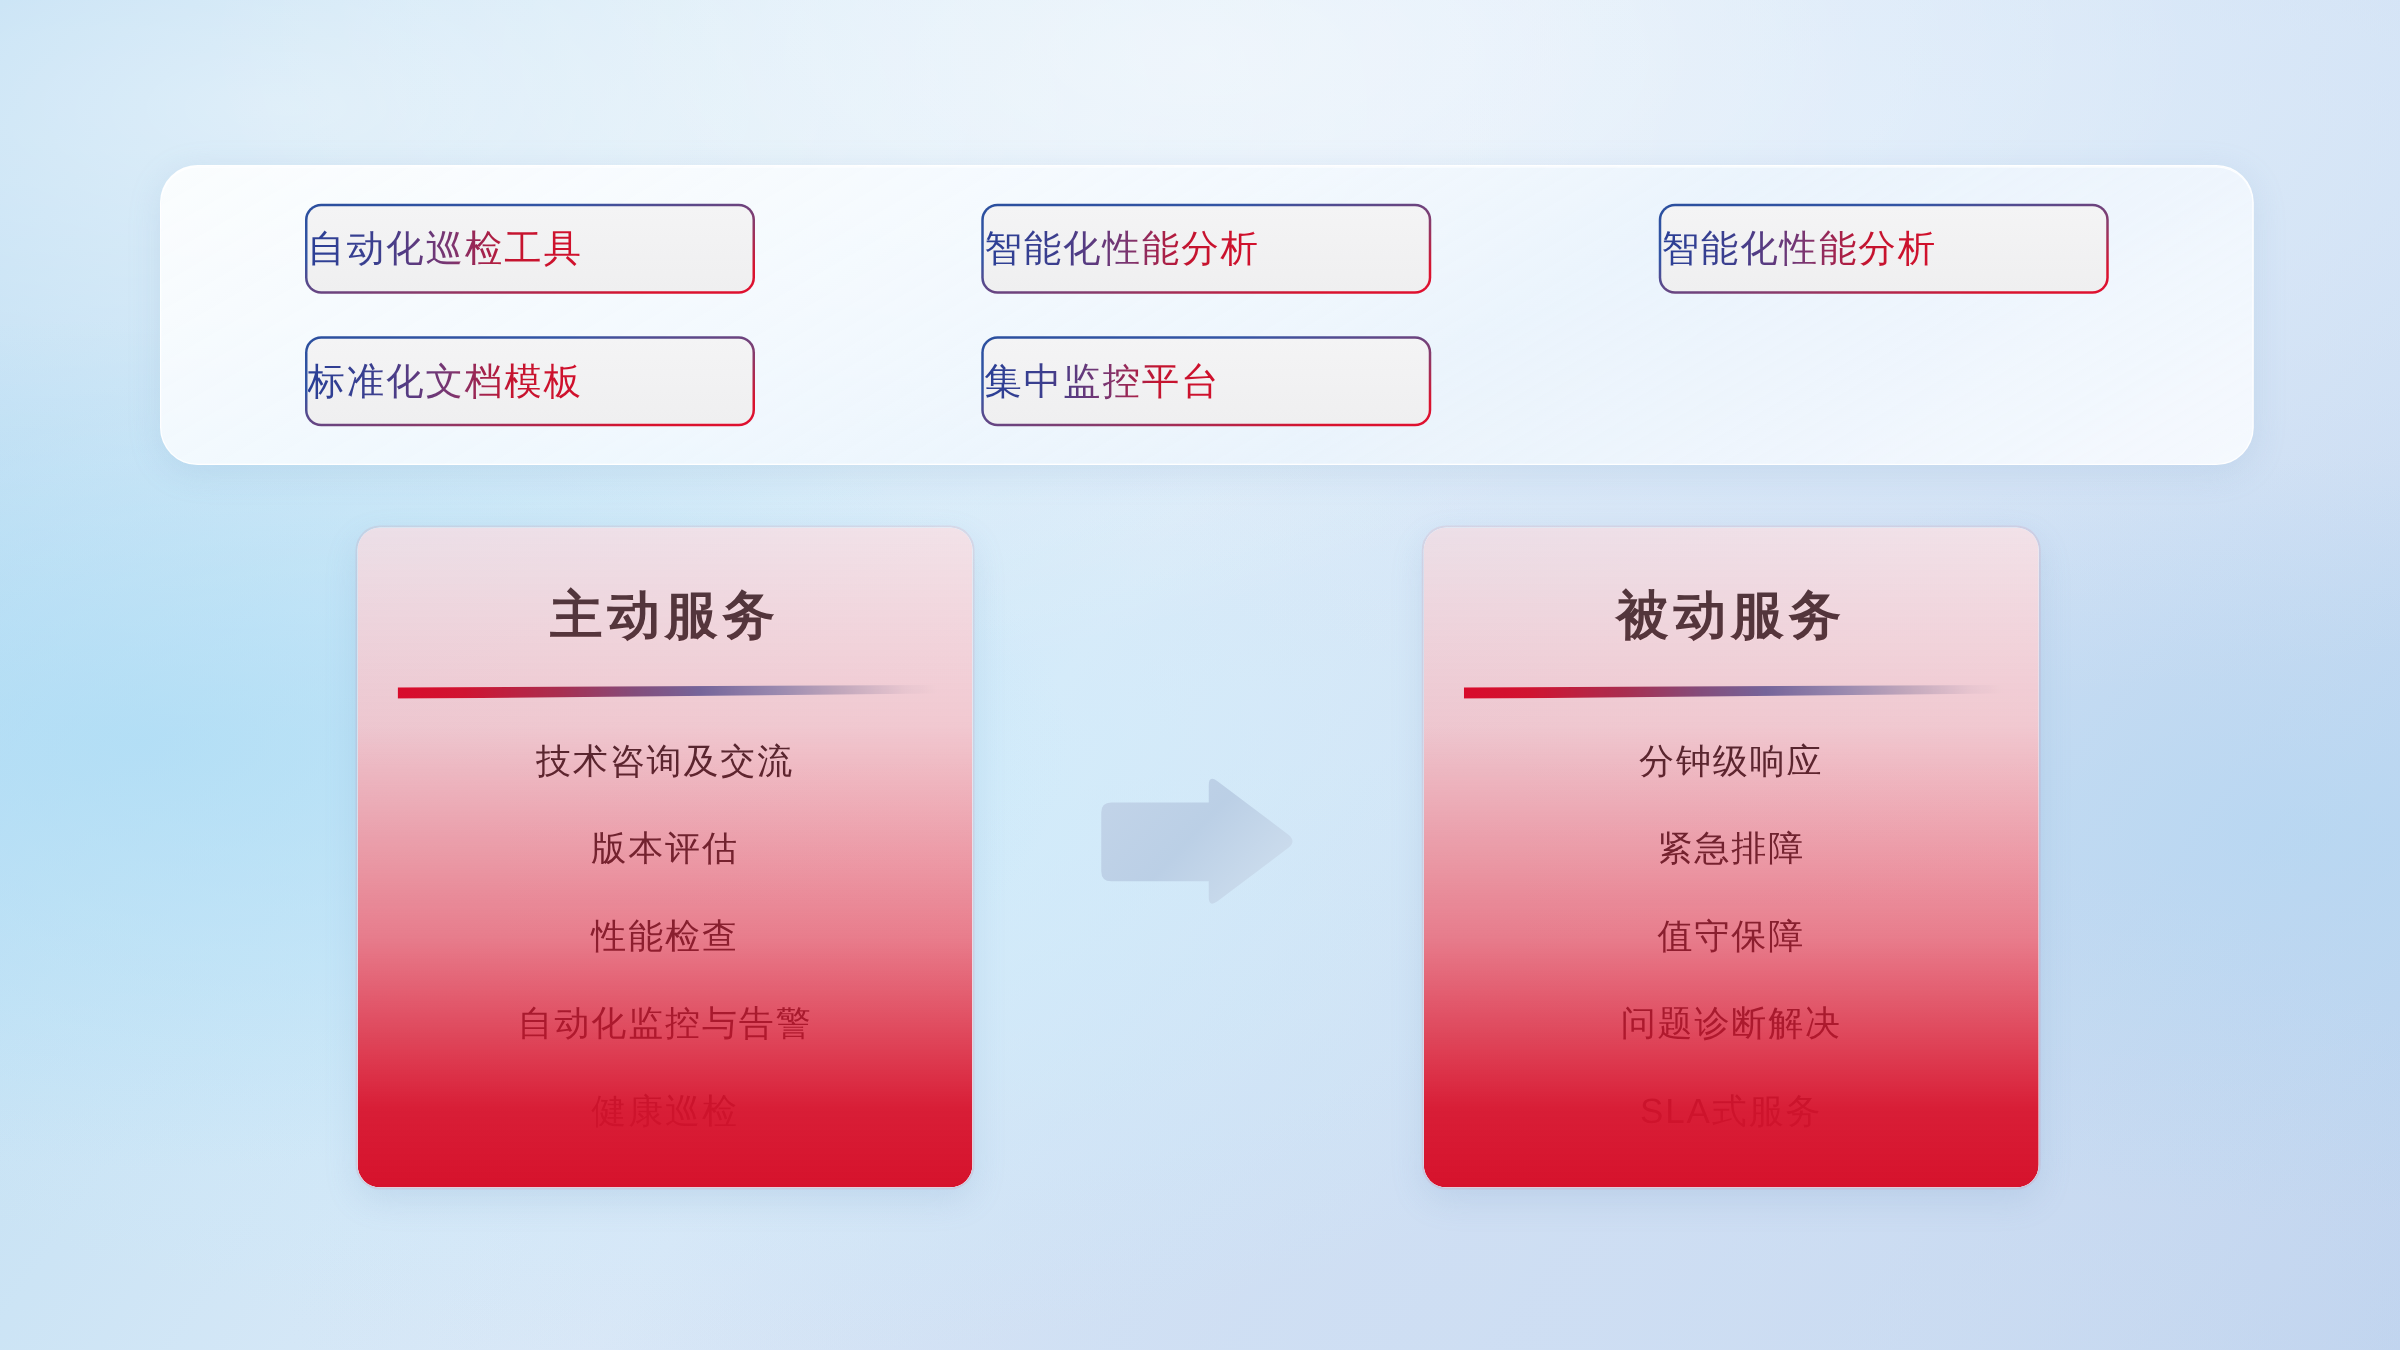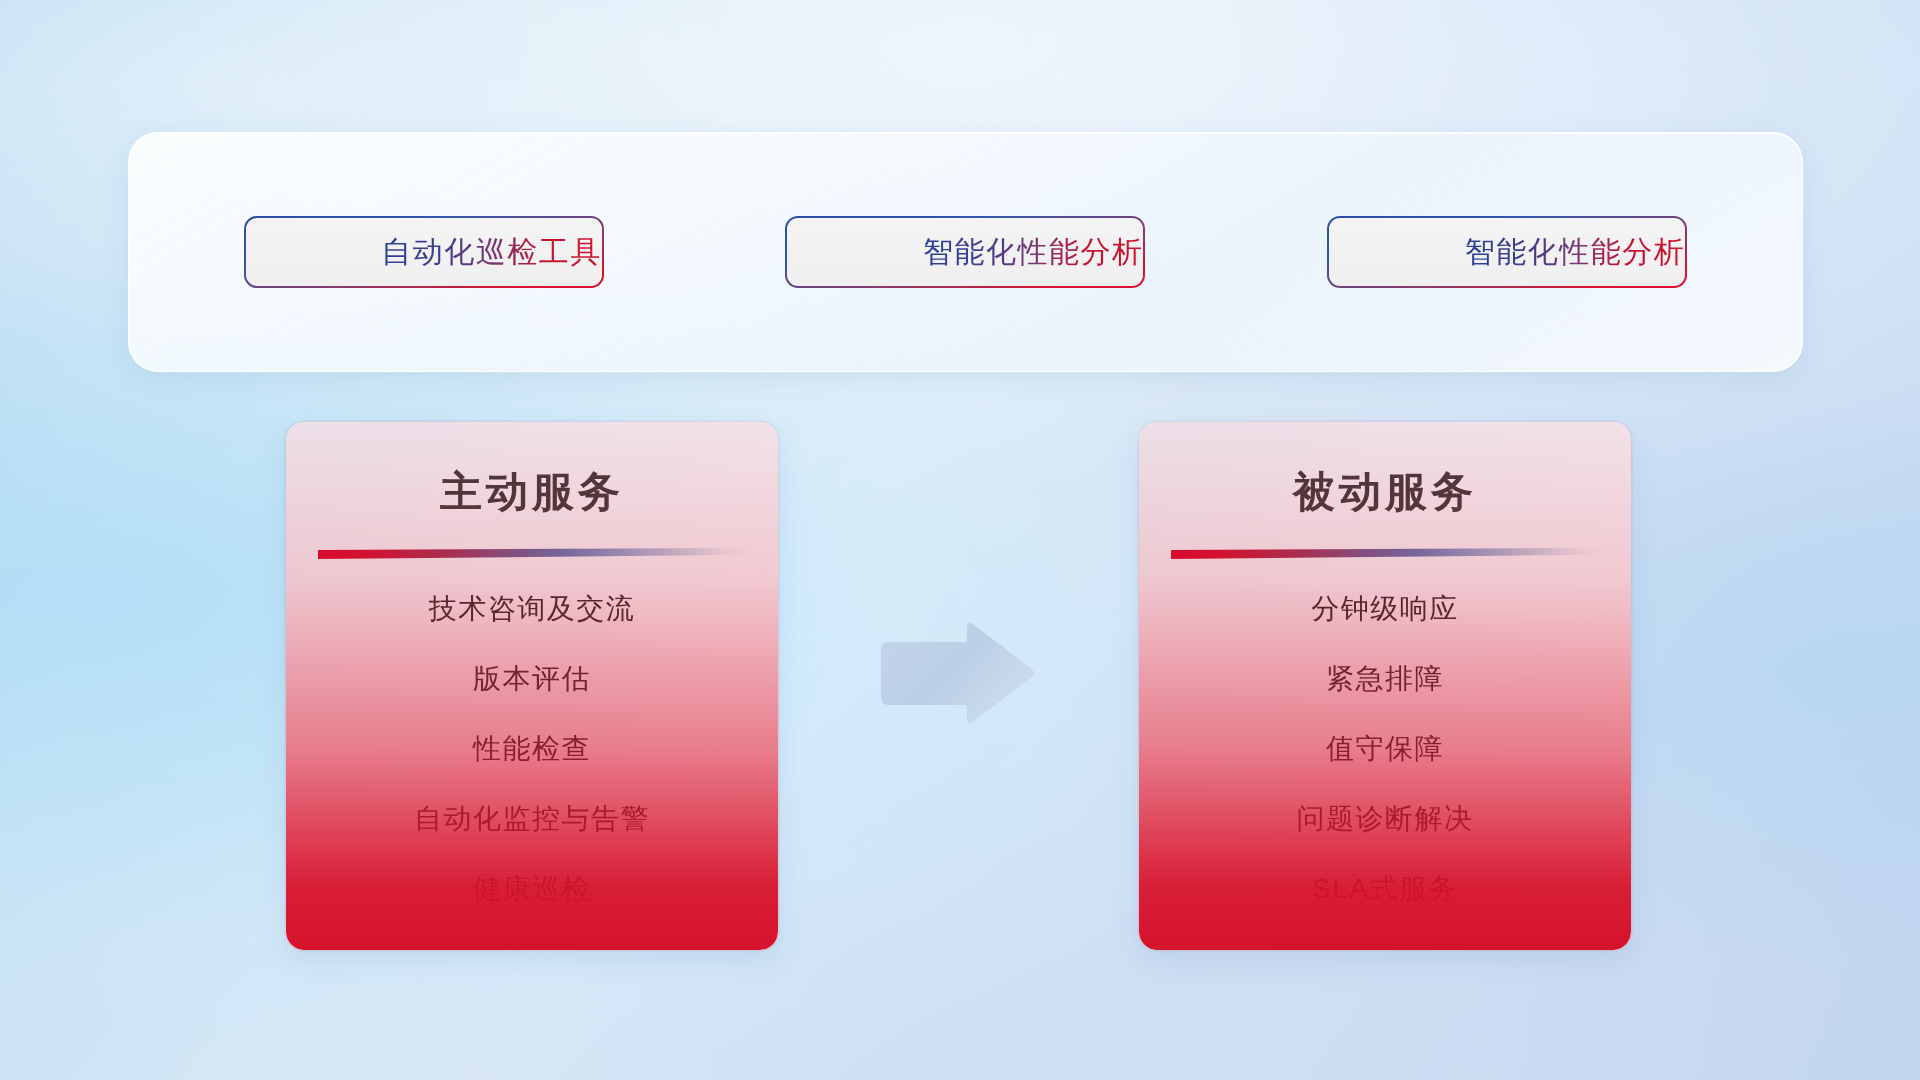--- a/index.html
+++ b/index.html
@@ -52,21 +52,21 @@
     padding: 20px 24px;
     box-sizing: border-box;
     row-gap: 14px;
   }
 
   .pill {
     position: relative;
     width: 356px; height: 68px;
     border-radius: 11px;
     background: #f1f1f2;
-    display: flex; align-items: center; justify-content: flex-end;
+    display: flex; align-items: center; justify-content: flex-start;
     box-sizing: border-box;
   }
   
   .pill::before {
     content: "";
     position: absolute; inset: -2px;
     border-radius: 13px;
     background: linear-gradient(168deg, #2b4f9e 0%, #3355a5 30%, #8a3a6a 62%, #d8132e 86%, #e01030 100%);
     z-index: 0;
   }
@@ -195,21 +195,27 @@
 
 
   <div class="pill">
     <span class="pill-text">智能化性能分析</span>
   </div>
 
   <div class="pill">
     <span class="pill-text">智能化性能分析</span>
   </div>
 
-
+  <div class="pill">
+    <span class="pill-text">标准化文档模板</span>
+  </div>
+
+  <div class="pill">
+    <span class="pill-text">集中监控平台</span>
+  </div>
 
 </div>
 
 <div class="card" id="card-left">
   <div class="card-inner">
     <div class="card-title">主动服务</div>
     <div class="divider-wrap">
       <div class="divider"></div>
     </div>
     <div class="card-list">

